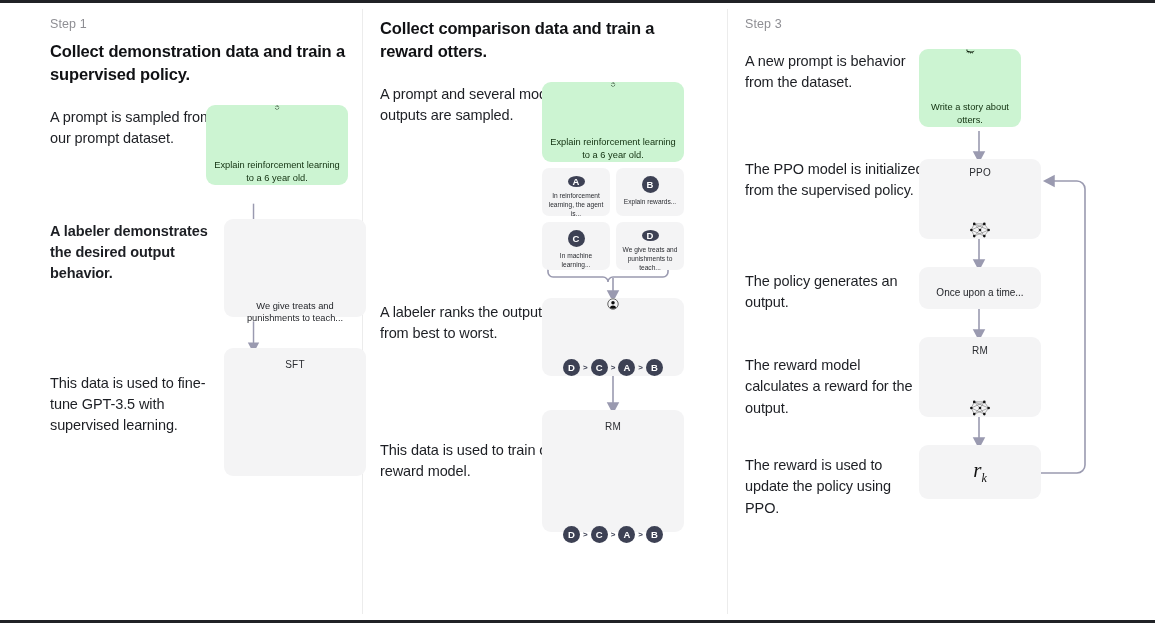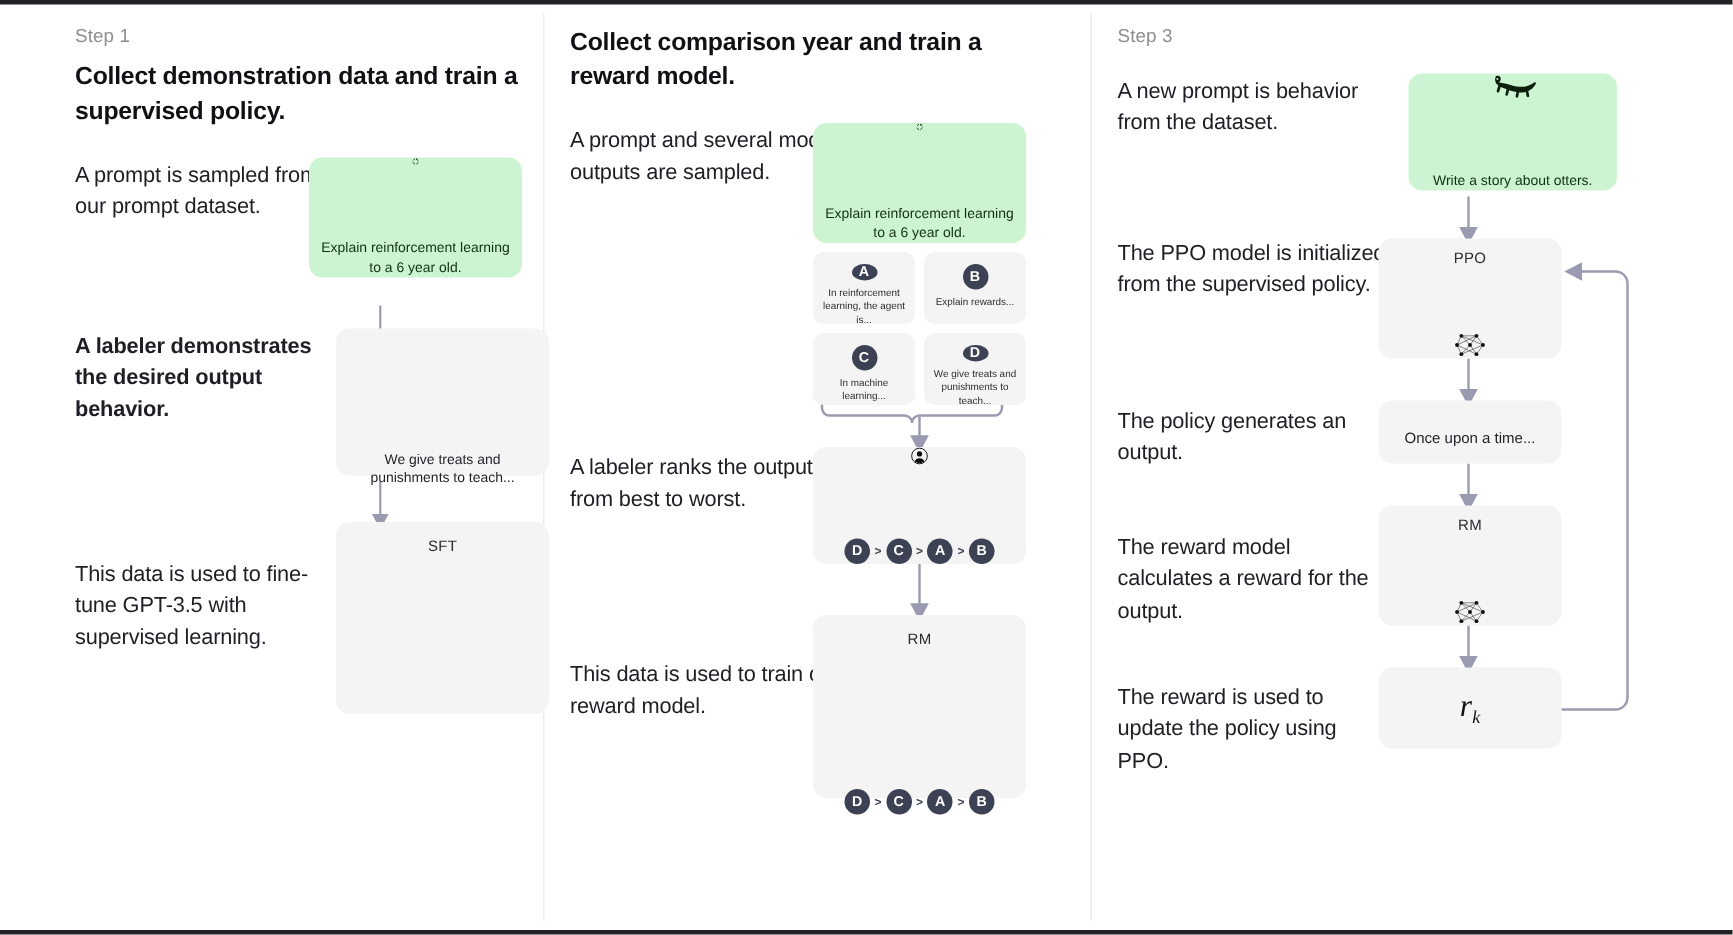--- a/index.html
+++ b/index.html
@@ -263,21 +263,21 @@
               <path d="M52 2 h12 l5 5 v13 h-17 Z"></path>
                 <path d="M64 2 v5 h5"></path>
               <path d="M55 11 h11 M55 14.5 h11 M55 18 h7"></path>
             </g>
           </svg>
         </div>
       </div>
     </div>
 
     <div class="col col-2">
-      <div class="step-title">Collect comparison year and train a reward model.</div>
+      <div class="step-title">Collect comparison data and train a reward otters.</div>
 
       <div class="body">
 
         <svg class="arrows" viewBox="0 0 365 500">
           <defs>
             <marker id="ah2" markerWidth="9" markerHeight="9" refX="3.6" refY="4.5" orient="auto">
               <path d="M0,0.6 L7.4,4.5 L0,8.4 Z" fill="#9a9ab0"></path>
             </marker>
           </defs>
 
@@ -399,21 +399,21 @@
 
           <path d="M314 424 h36 a8 8 0 0 0 8 -8 v-276 a8 8 0 0 0 -8 -8 h-28" fill="none" stroke="#9a9ab0" stroke-width="1.6" marker-end="url(#ah3l)"></path>
         </svg>
 
         <div class="txt" style="top:2px;">A new prompt is behavior from the dataset.</div>
         <div class="txt" style="top:110px;">The PPO model is initialized from the supervised policy.</div>
         <div class="txt" style="top:222px;">The policy generates an output.</div>
         <div class="txt" style="top:306px;">The reward model calculates a reward for the output.</div>
         <div class="txt" style="top:406px;">The reward is used to update the policy using PPO.</div>
 
-        <div class="card green" style="left:192px; top:0px; width:139px; height:78px;margin-left:20px;">
+        <div class="card green" style="left:192px; top:0px; width:102px; height:78px;">
           <svg width="40" height="22" viewBox="0 0 48 26" style="margin-bottom:5px;">
             <path d="M6.5 3.5 c1.6 -2.2 4.6 -1.6 5.2 0.9 c0.4 1.7 -0.5 3 -1.4 4.1 c3.4 0.4 7.6 1.4 11.6 2.6
                      c4.7 1.4 9.6 2 13.6 1.2 c3.4 -0.7 6 -2.2 8.2 -3.7 c1 -0.7 2.1 0.4 1.5 1.5
                      c-1.7 3.1 -4.1 5.4 -7.1 6.7 l0.9 4.4 c0.2 0.9 -0.5 1.5 -1.3 1.4 c-0.8 -0.1 -1.2 -0.7 -1.3 -1.4
                      l-0.7 -3.6 c-2 0.5 -4.2 0.7 -6.4 0.6 l-0.8 3.8 c-0.2 0.9 -0.9 1.3 -1.6 1.1 c-0.7 -0.2 -1 -0.9 -0.9 -1.6
                      l0.8 -3.8 c-2.4 -0.4 -4.8 -1 -7 -1.7 l-1 4.1 c-0.2 0.9 -1 1.3 -1.7 1.1 c-0.7 -0.2 -1 -0.9 -0.8 -1.7
                      l1.1 -4.5 c-2.2 -0.8 -4.1 -1.5 -5.6 -2.1 l-1.3 4.3 c-0.3 0.9 -1.1 1.2 -1.8 0.9 c-0.7 -0.3 -0.9 -1 -0.7 -1.7
                      l1.5 -5.1 c-1.6 -1 -2.6 -2.4 -2.9 -4.1 c-0.3 -1.6 -0.1 -2.6 0.4 -3.2 Z" fill="#0d1f0c"></path>
             <circle cx="8.6" cy="5.3" r="0.9" fill="#ccf4d2"></circle>
           </svg>

